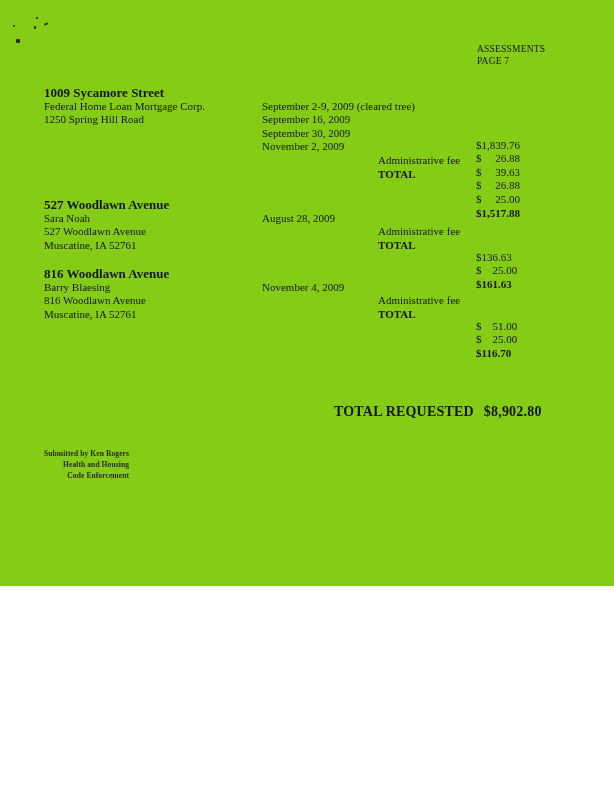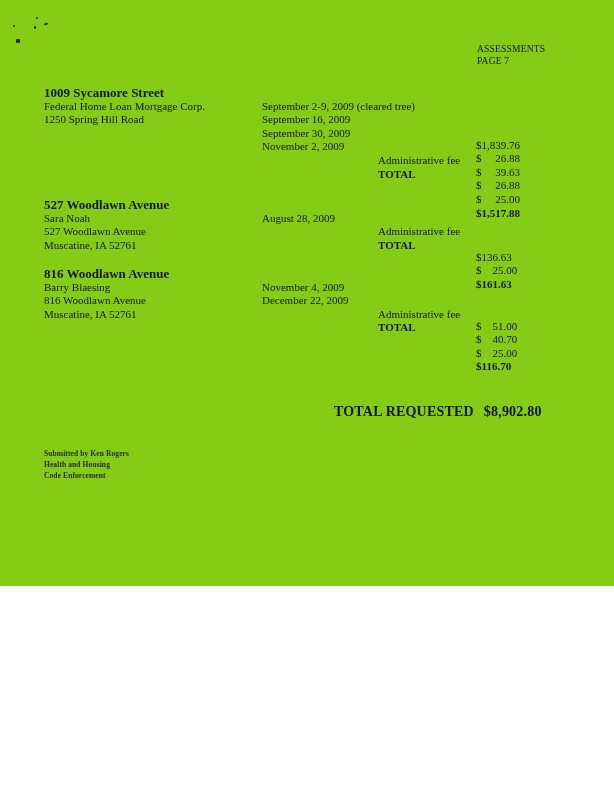--- a/index.html
+++ b/index.html
@@ -33,21 +33,21 @@
     position:absolute; left:334px; top:404px;
     font-size:14px; font-weight:bold; letter-spacing:0.2px; white-space:nowrap;
   }
   .total-requested .tr-amount { margin-left:10px; }
 
   .footer {
     position:absolute; left:44px; top:448px;
     font-size:7.5px; font-weight:bold; line-height:11px;
     color:#2a2a2a; letter-spacing:0.1px;
   }
-  .footer div { white-space:nowrap; }
+  .footer div { white-space:nowrap;text-align:right; }
 </style>
 </head>
 <body>
 
 <div class="page">
 
   <div class="mark" style="left:36px;top:17px;width:2px;height:2px"></div>
   <div class="mark" style="left:13px;top:25px;width:2px;height:2px"></div>
   <div class="mark" style="left:34px;top:26px;width:2px;height:3px"></div>
   <div class="mark" style="left:44px;top:23px;width:4px;height:2px;transform:rotate(-25deg)"></div>
@@ -126,24 +126,20 @@
         <div>Barry Blaesing</div>
         <div>816 Woodlawn Avenue</div>
         <div>Muscatine, IA 52761</div>
       </div>
       <div class="rows">
         <div class="row">
           <span class="lbl">November 4, 2009</span>
           <span class="amt">$    51.00</span>
         </div>
         <div class="row">
-          <span class="lbl">December 22, 2009</span>
-          <span class="amt">$    40.70</span>
-        </div>
-        <div class="row">
           <span class="lbl indent">Administrative fee</span>
           <span class="amt">$    25.00</span>
         </div>
         <div class="row bold">
           <span class="lbl indent">TOTAL</span>
           <span class="amt">$116.70</span>
         </div>
       </div>
     </div>
   </section>

